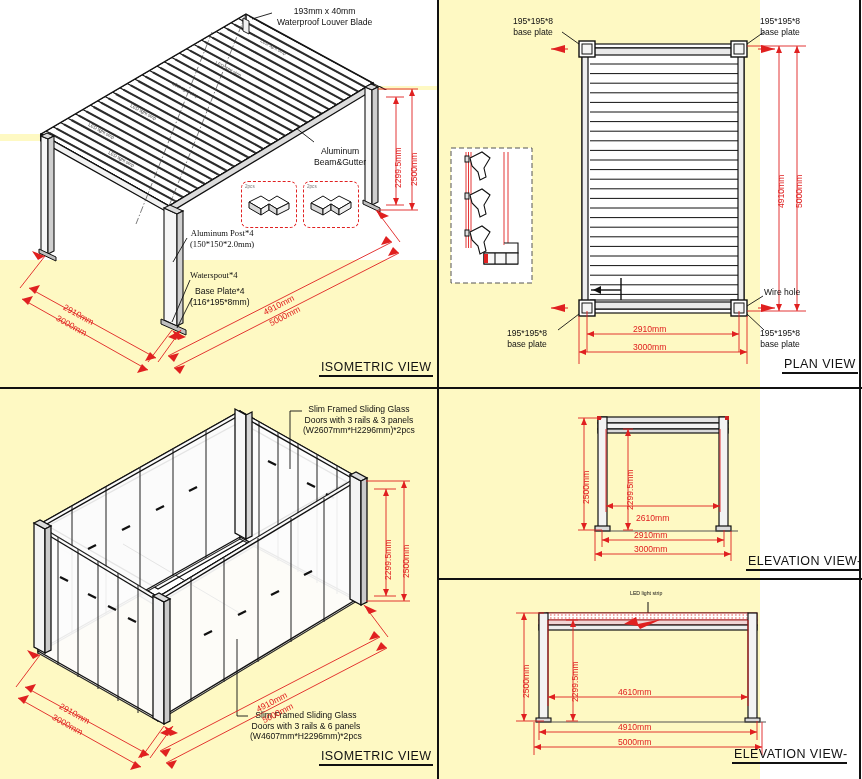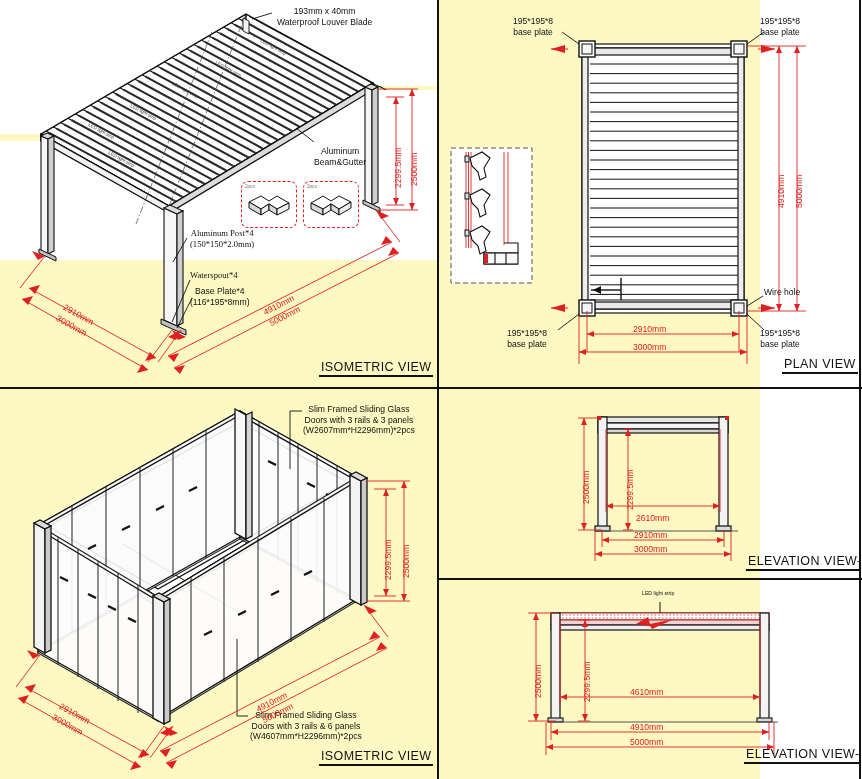--- a/index.html
+++ b/index.html
@@ -703,21 +703,21 @@
     <div class="dim rot90" style="left:188px;top:121px;">2299.5mm</div>
     <div class="dim" style="left:198px;top:108px;margin-top:17px;">2610mm</div>
     <div class="dim" style="left:196px;top:142px;">2910mm</div>
     <div class="dim" style="left:196px;top:156px;">3000mm</div>
 
     <div class="viewtitle" style="left:308px;top:165px;">
       <span class="txt">ELEVATION VIEW-1</span>
     </div>
   </div>
 
-  <div class="panel" style="left:438px;top:580px;width:421px;height:199px;">
+  <div class="panel" style="left:426px;top:580px;width:421px;height:199px;">
 
     <svg class="pn" width="421" height="199">
 
       <g stroke="#111" stroke-width="1" fill="none">
         <line x1="222" y1="22" x2="222" y2="33"></line>
         <line x1="222" y1="33" x2="120" y2="33"></line>
         <line x1="222" y1="33" x2="322" y2="33"></line>
         <line x1="120" y1="33" x2="113" y2="38"></line>
         <line x1="322" y1="33" x2="330" y2="38"></line>
       </g>

